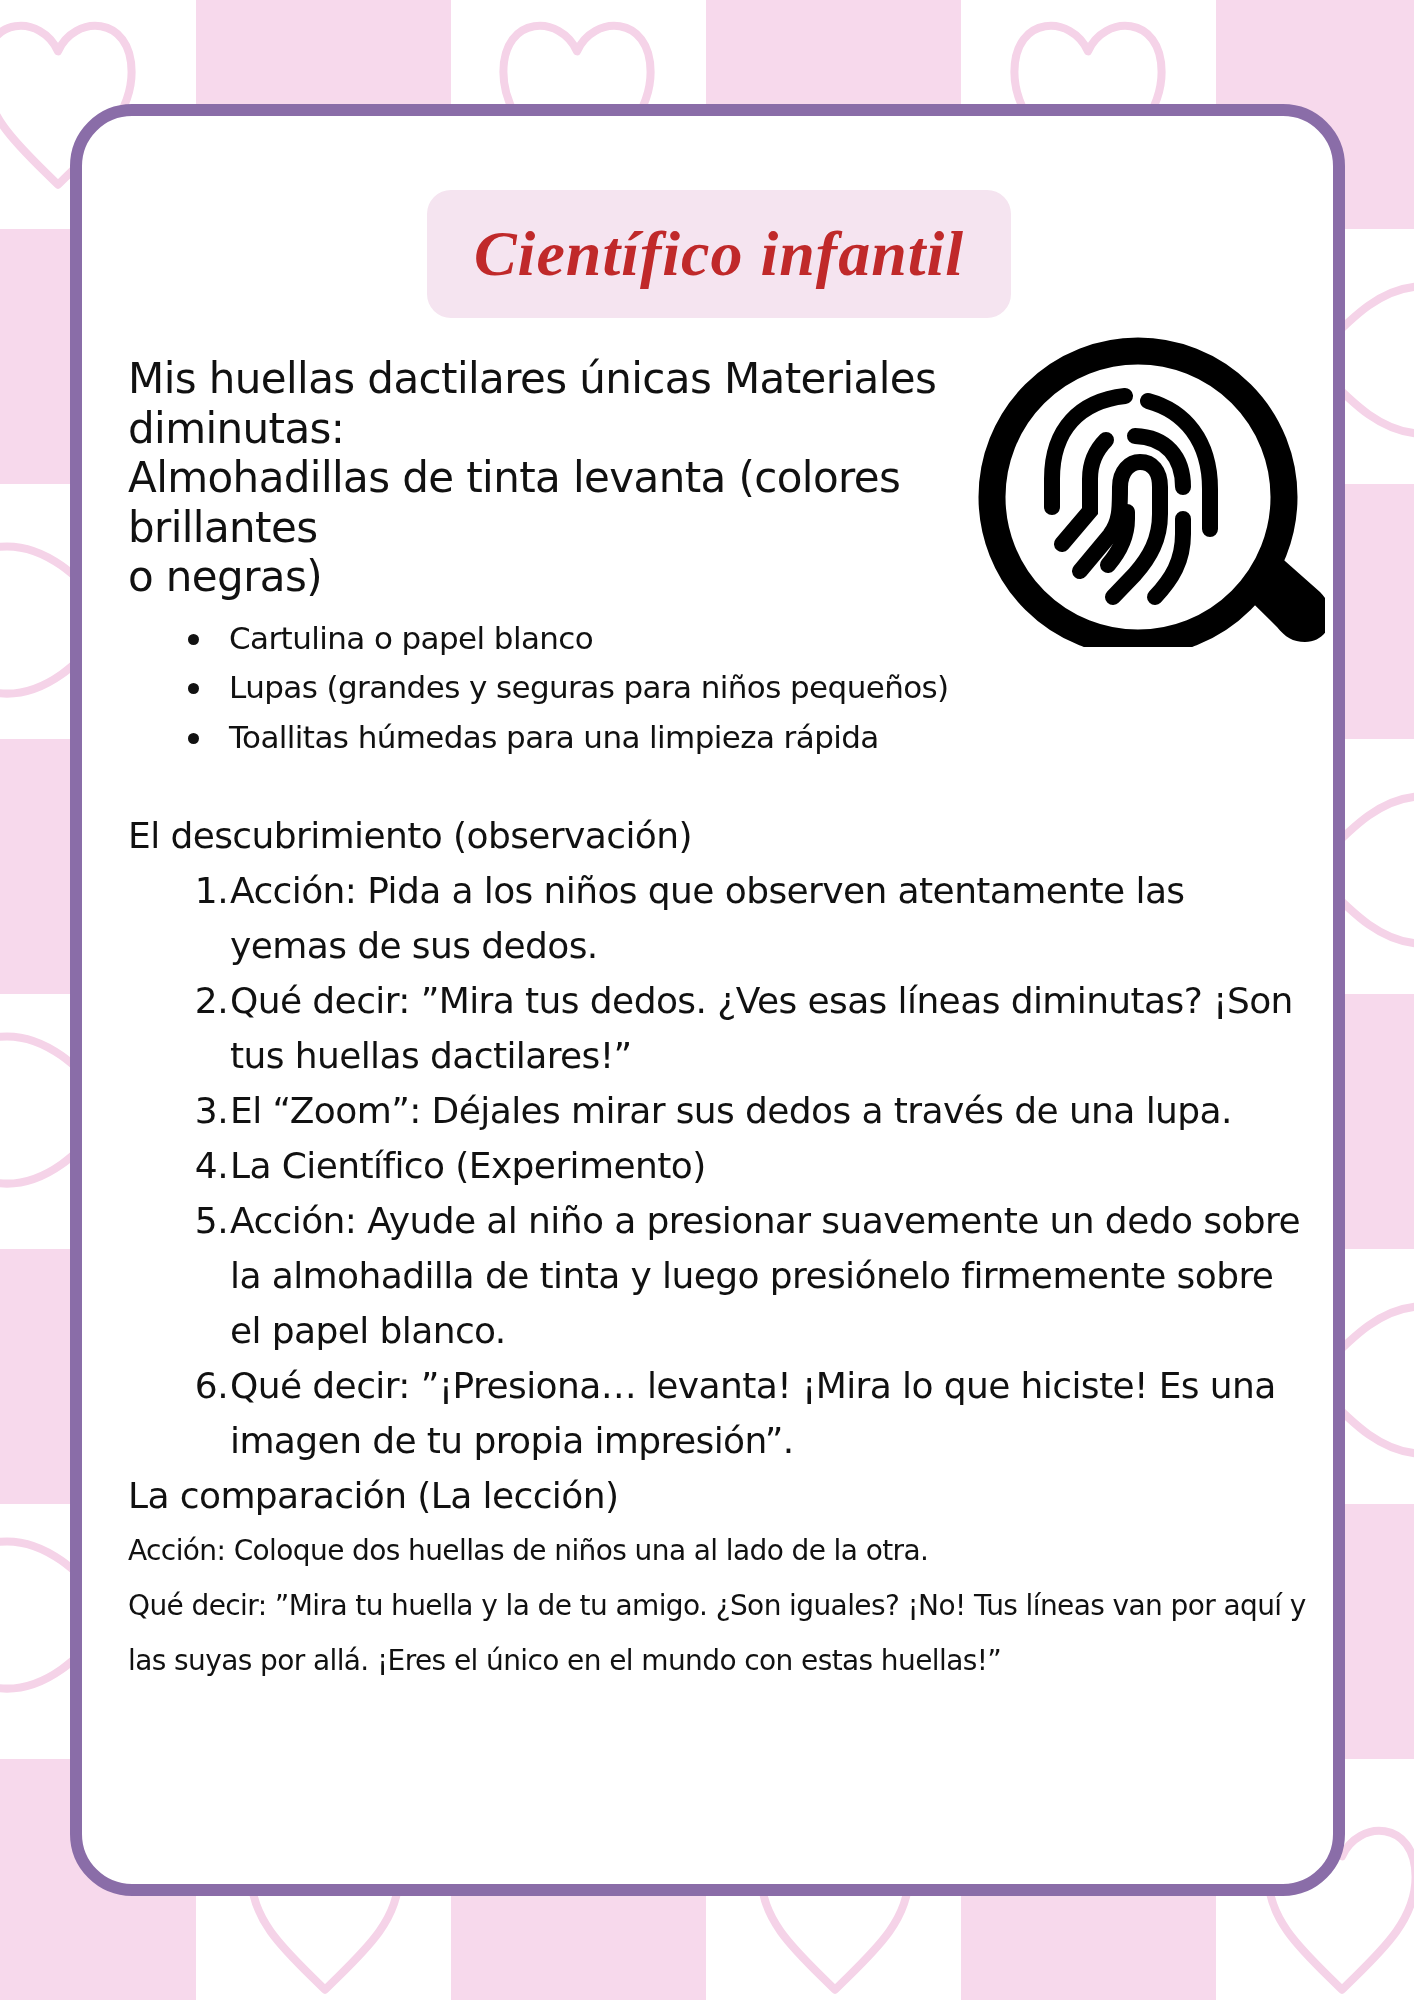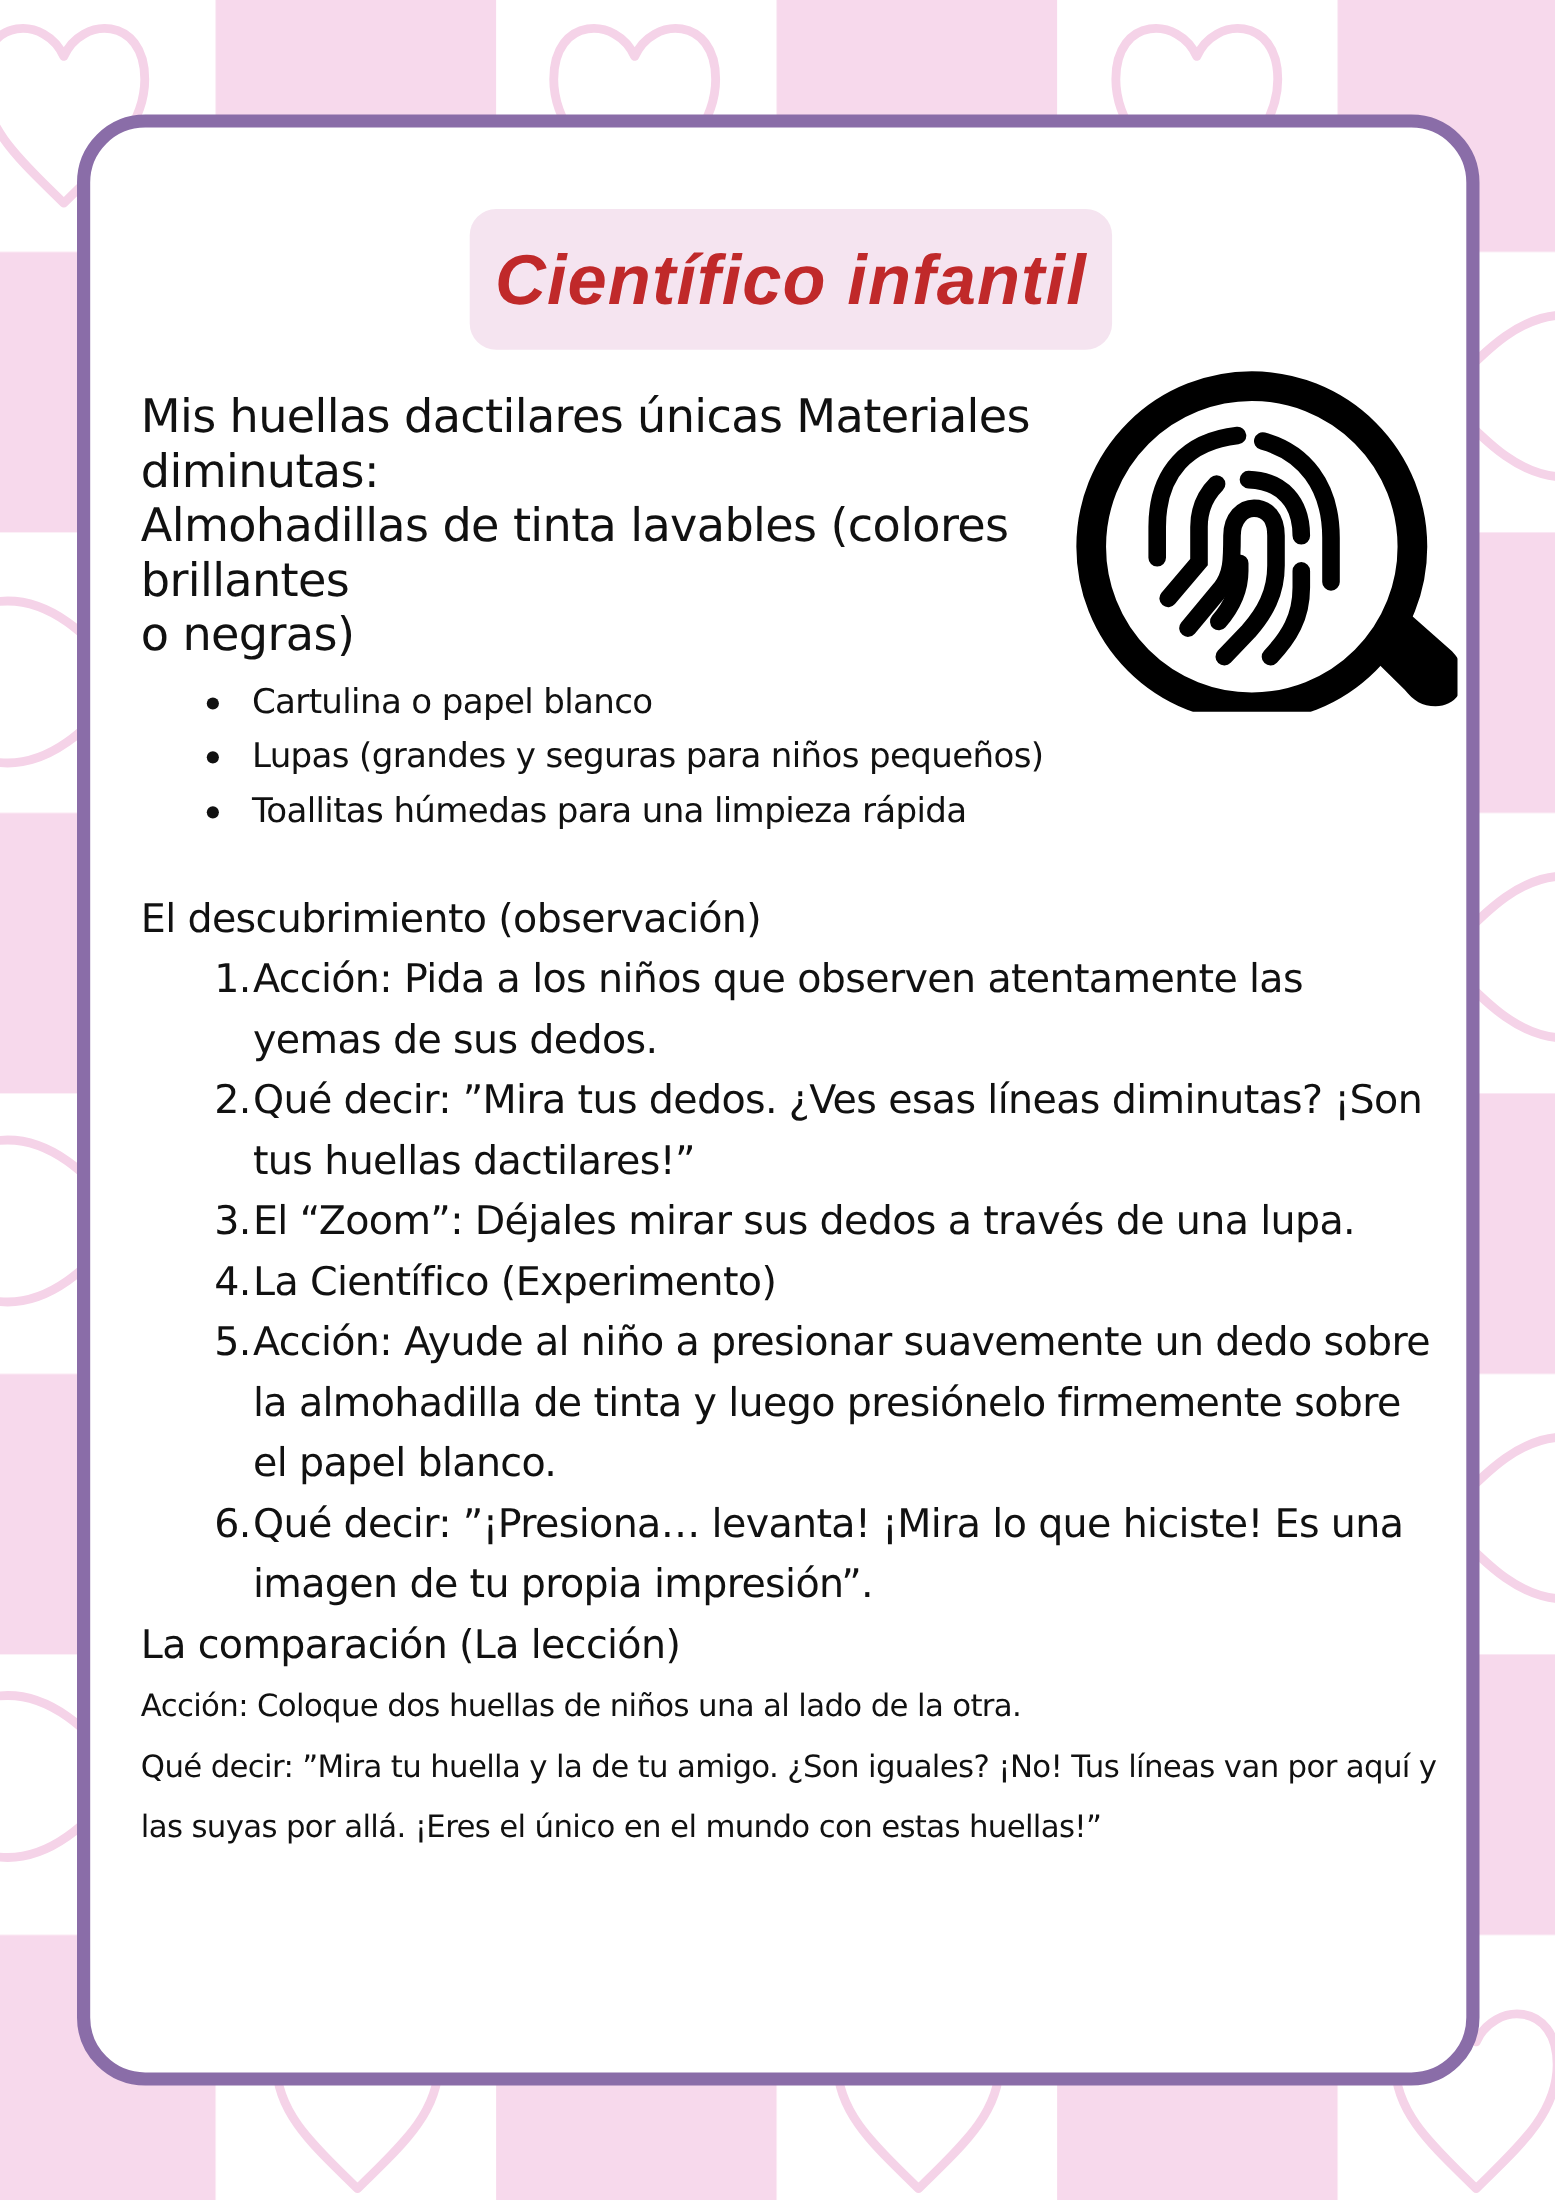--- a/index.html
+++ b/index.html
@@ -13,21 +13,21 @@
       position: absolute; left: 70px; top: 104px; width: 1275px; height: 1792px;
       box-sizing: border-box; border: 12px solid #8A6DA8; border-radius: 62px;
       background: #ffffff; z-index: 1;
     }
     .title-badge {
       position: absolute; left: 345px; top: 74px; width: 584px; height: 128px;
       background: #F5E4F0; border-radius: 24px;
       display: flex; align-items: center; justify-content: center;
     }
     .title-text {
-      font-family: Liberation Sans, sans-serif; font-style: italic; font-weight: bold;
+      font-family: Liberation Serif, serif; font-style: italic; font-weight: bold;
       font-size: 64px; color: #C0292A; letter-spacing: 1px;
     }
     .content {
       position: absolute; left: 46px; top: 238px; width: 1180px;
       color: #111111; font-family: "DejaVu Sans", sans-serif;
     }
     .intro { font-size: 42px; line-height: 49.5px; width: 830px; margin: 0; letter-spacing: -0.6px; }
     .bullets { list-style: none; margin: 12px; padding: 0 0 0 44px; width: 800px; }
     .bullets li { position: relative; font-size: 31px; line-height: 49.5px; padding-left: 45px; letter-spacing: -0.6px; }
     .bullets li .dot {
@@ -98,21 +98,21 @@
 
 <div class="card">
   <div class="title-badge">
     <span class="title-text">Científico infantil</span>
   </div>
 
   <div class="content">
     <p class="intro">
       <span>Mis huellas dactilares únicas Materiales</span><br>
       <span>diminutas:</span><br>
-      <span>Almohadillas de tinta lavables (colores brillantes</span><br>
+      <span>Almohadillas de tinta levanta (colores brillantes</span><br>
       <span>o negras)</span>
     </p>
     <ul class="bullets">
       <li><span class="dot"></span><span>Cartulina o papel blanco</span></li>
       <li><span class="dot"></span><span>Lupas (grandes y seguras para niños pequeños)</span></li>
       <li><span class="dot"></span><span>Toallitas húmedas para una limpieza rápida</span></li>
     </ul>
 
     <p class="section-head sec1">El descubrimiento (observación)</p>
     <ol class="steps">

